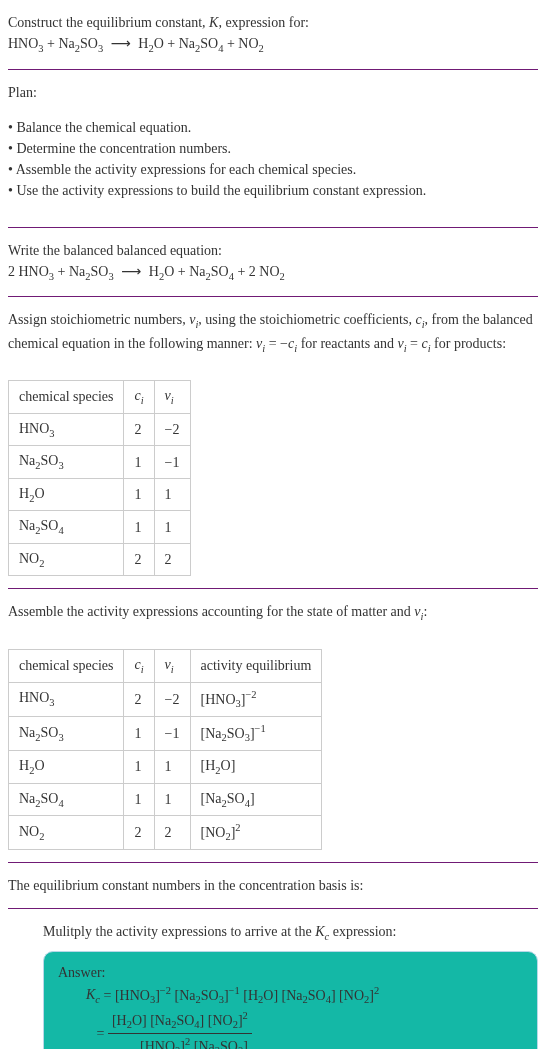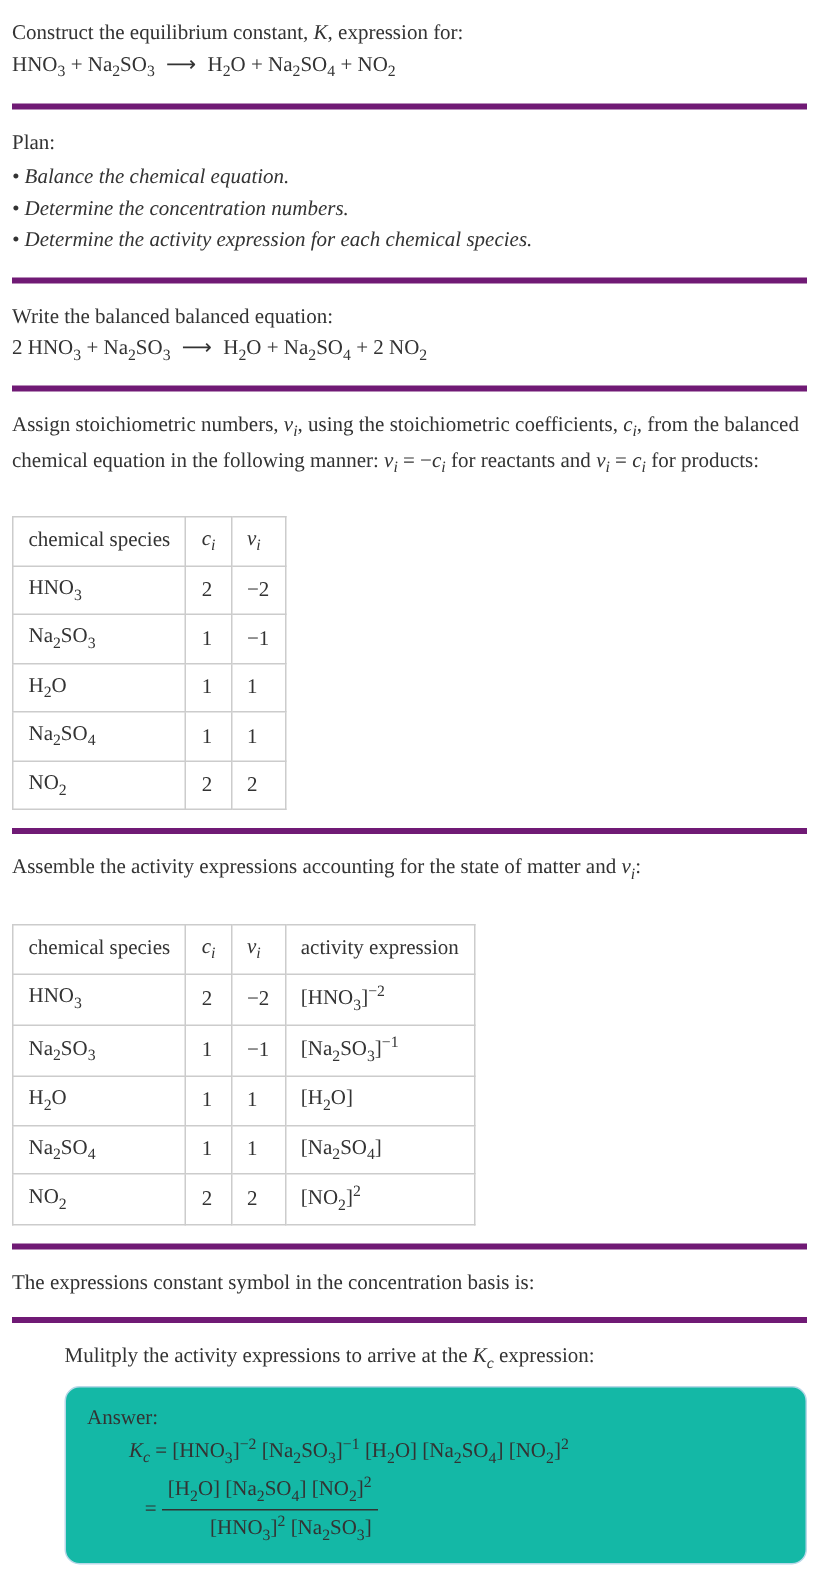--- a/index.html
+++ b/index.html
@@ -6,21 +6,21 @@
       font-family: Georgia, 'Times New Roman', serif;
       font-size: 14px;
       color: #333;
       margin: 0;
       padding: 8px;
       width: 530px;
       line-height: 1.5;
     }
     .section {
       padding: 4px 0 12px 0;
-      border-bottom: 4px solid #701a75;
+      border-bottom: 1px solid #701a75;
       margin-bottom: 8px;
     }
     .section:last-of-type {
       border-bottom: none;
       margin-left: 35px;
     }
     .equation {
       font-family: Georgia, serif;
     }
     sub {
@@ -72,41 +72,41 @@
     }
     .italic {
       font-style: italic;
     }
     .arrow {
       padding: 0 4px;
     }
     ul.plan {
       list-style: none;
       padding-left: 0;
-      margin: 2px 0;
-      font-style: italic;
+      margin: 14px 0;
     }
     ul.plan li::before {
       content: "• ";
     }
   </style>
 </head>
 <body>
 
 <div class="section">
   <div>Construct the equilibrium constant, <span class="italic">K</span>, expression for:</div>
   <div class="equation">HNO<sub>3</sub> + Na<sub>2</sub>SO<sub>3</sub> <span class="arrow">⟶</span> H<sub>2</sub>O + Na<sub>2</sub>SO<sub>4</sub> + NO<sub>2</sub></div>
 </div>
 
 <div class="section">
   <div>Plan:</div>
   <ul class="plan">
     <li>Balance the chemical equation.</li>
     <li>Determine the concentration numbers.</li>
-    <li>Determine the activity expression for each chemical species.</li>
+    <li>Assemble the activity expressions for each chemical species.</li>
+    <li>Use the activity expressions to build the equilibrium constant expression.</li>
   </ul>
 </div>
 
 <div class="section">
   <div>Write the balanced balanced equation:</div>
   <div class="equation">2 HNO<sub>3</sub> + Na<sub>2</sub>SO<sub>3</sub> <span class="arrow">⟶</span> H<sub>2</sub>O + Na<sub>2</sub>SO<sub>4</sub> + 2 NO<sub>2</sub></div>
 </div>
 
 <div class="section">
   <div>Assign stoichiometric numbers, <span class="italic">ν<sub>i</sub></span>, using the stoichiometric coefficients, <span class="italic">c<sub>i</sub></span>, from the balanced chemical equation in the following manner: <span class="italic">ν<sub>i</sub></span> = −<span class="italic">c<sub>i</sub></span> for reactants and <span class="italic">ν<sub>i</sub></span> = <span class="italic">c<sub>i</sub></span> for products:</div>
@@ -147,21 +147,21 @@
 </div>
 
 <div class="section">
   <div>Assemble the activity expressions accounting for the state of matter and <span class="italic">ν<sub>i</sub></span>:</div>
   <table>
     <tbody>
         <tr>
       <th>chemical species</th>
       <th><span class="italic">c<sub>i</sub></span></th>
       <th><span class="italic">ν<sub>i</sub></span></th>
-      <th>activity expression</th>
+      <th>activity equilibrium</th>
     </tr>
     <tr>
           <td>HNO<sub>3</sub></td>
           <td>2</td>
           <td>−2</td>
           <td>[HNO<sub>3</sub>]<sup>−2</sup></td>
         </tr>
     <tr>
           <td>Na<sub>2</sub>SO<sub>3</sub></td>
           <td>1</td>
@@ -184,21 +184,21 @@
           <td>NO<sub>2</sub></td>
           <td>2</td>
           <td>2</td>
           <td>[NO<sub>2</sub>]<sup>2</sup></td>
         </tr>
   </tbody>
     </table>
 </div>
 
 <div class="section">
-  <div>The expressions constant symbol in the concentration basis is:</div>
+  <div>The equilibrium constant numbers in the concentration basis is:</div>
 </div>
 
 <div class="section">
   <div>Mulitply the activity expressions to arrive at the <span class="italic">K<sub>c</sub></span> expression:</div>
   <div class="answer-box">
     <div>Answer:</div>
     <div class="indent">
       <span class="italic">K<sub>c</sub></span> = [HNO<sub>3</sub>]<sup>−2</sup> [Na<sub>2</sub>SO<sub>3</sub>]<sup>−1</sup> [H<sub>2</sub>O] [Na<sub>2</sub>SO<sub>4</sub>] [NO<sub>2</sub>]<sup>2</sup><br>
       <span style="display:inline-block;vertical-align:middle;">&nbsp;&nbsp;&nbsp;= </span>
       <span class="frac">

